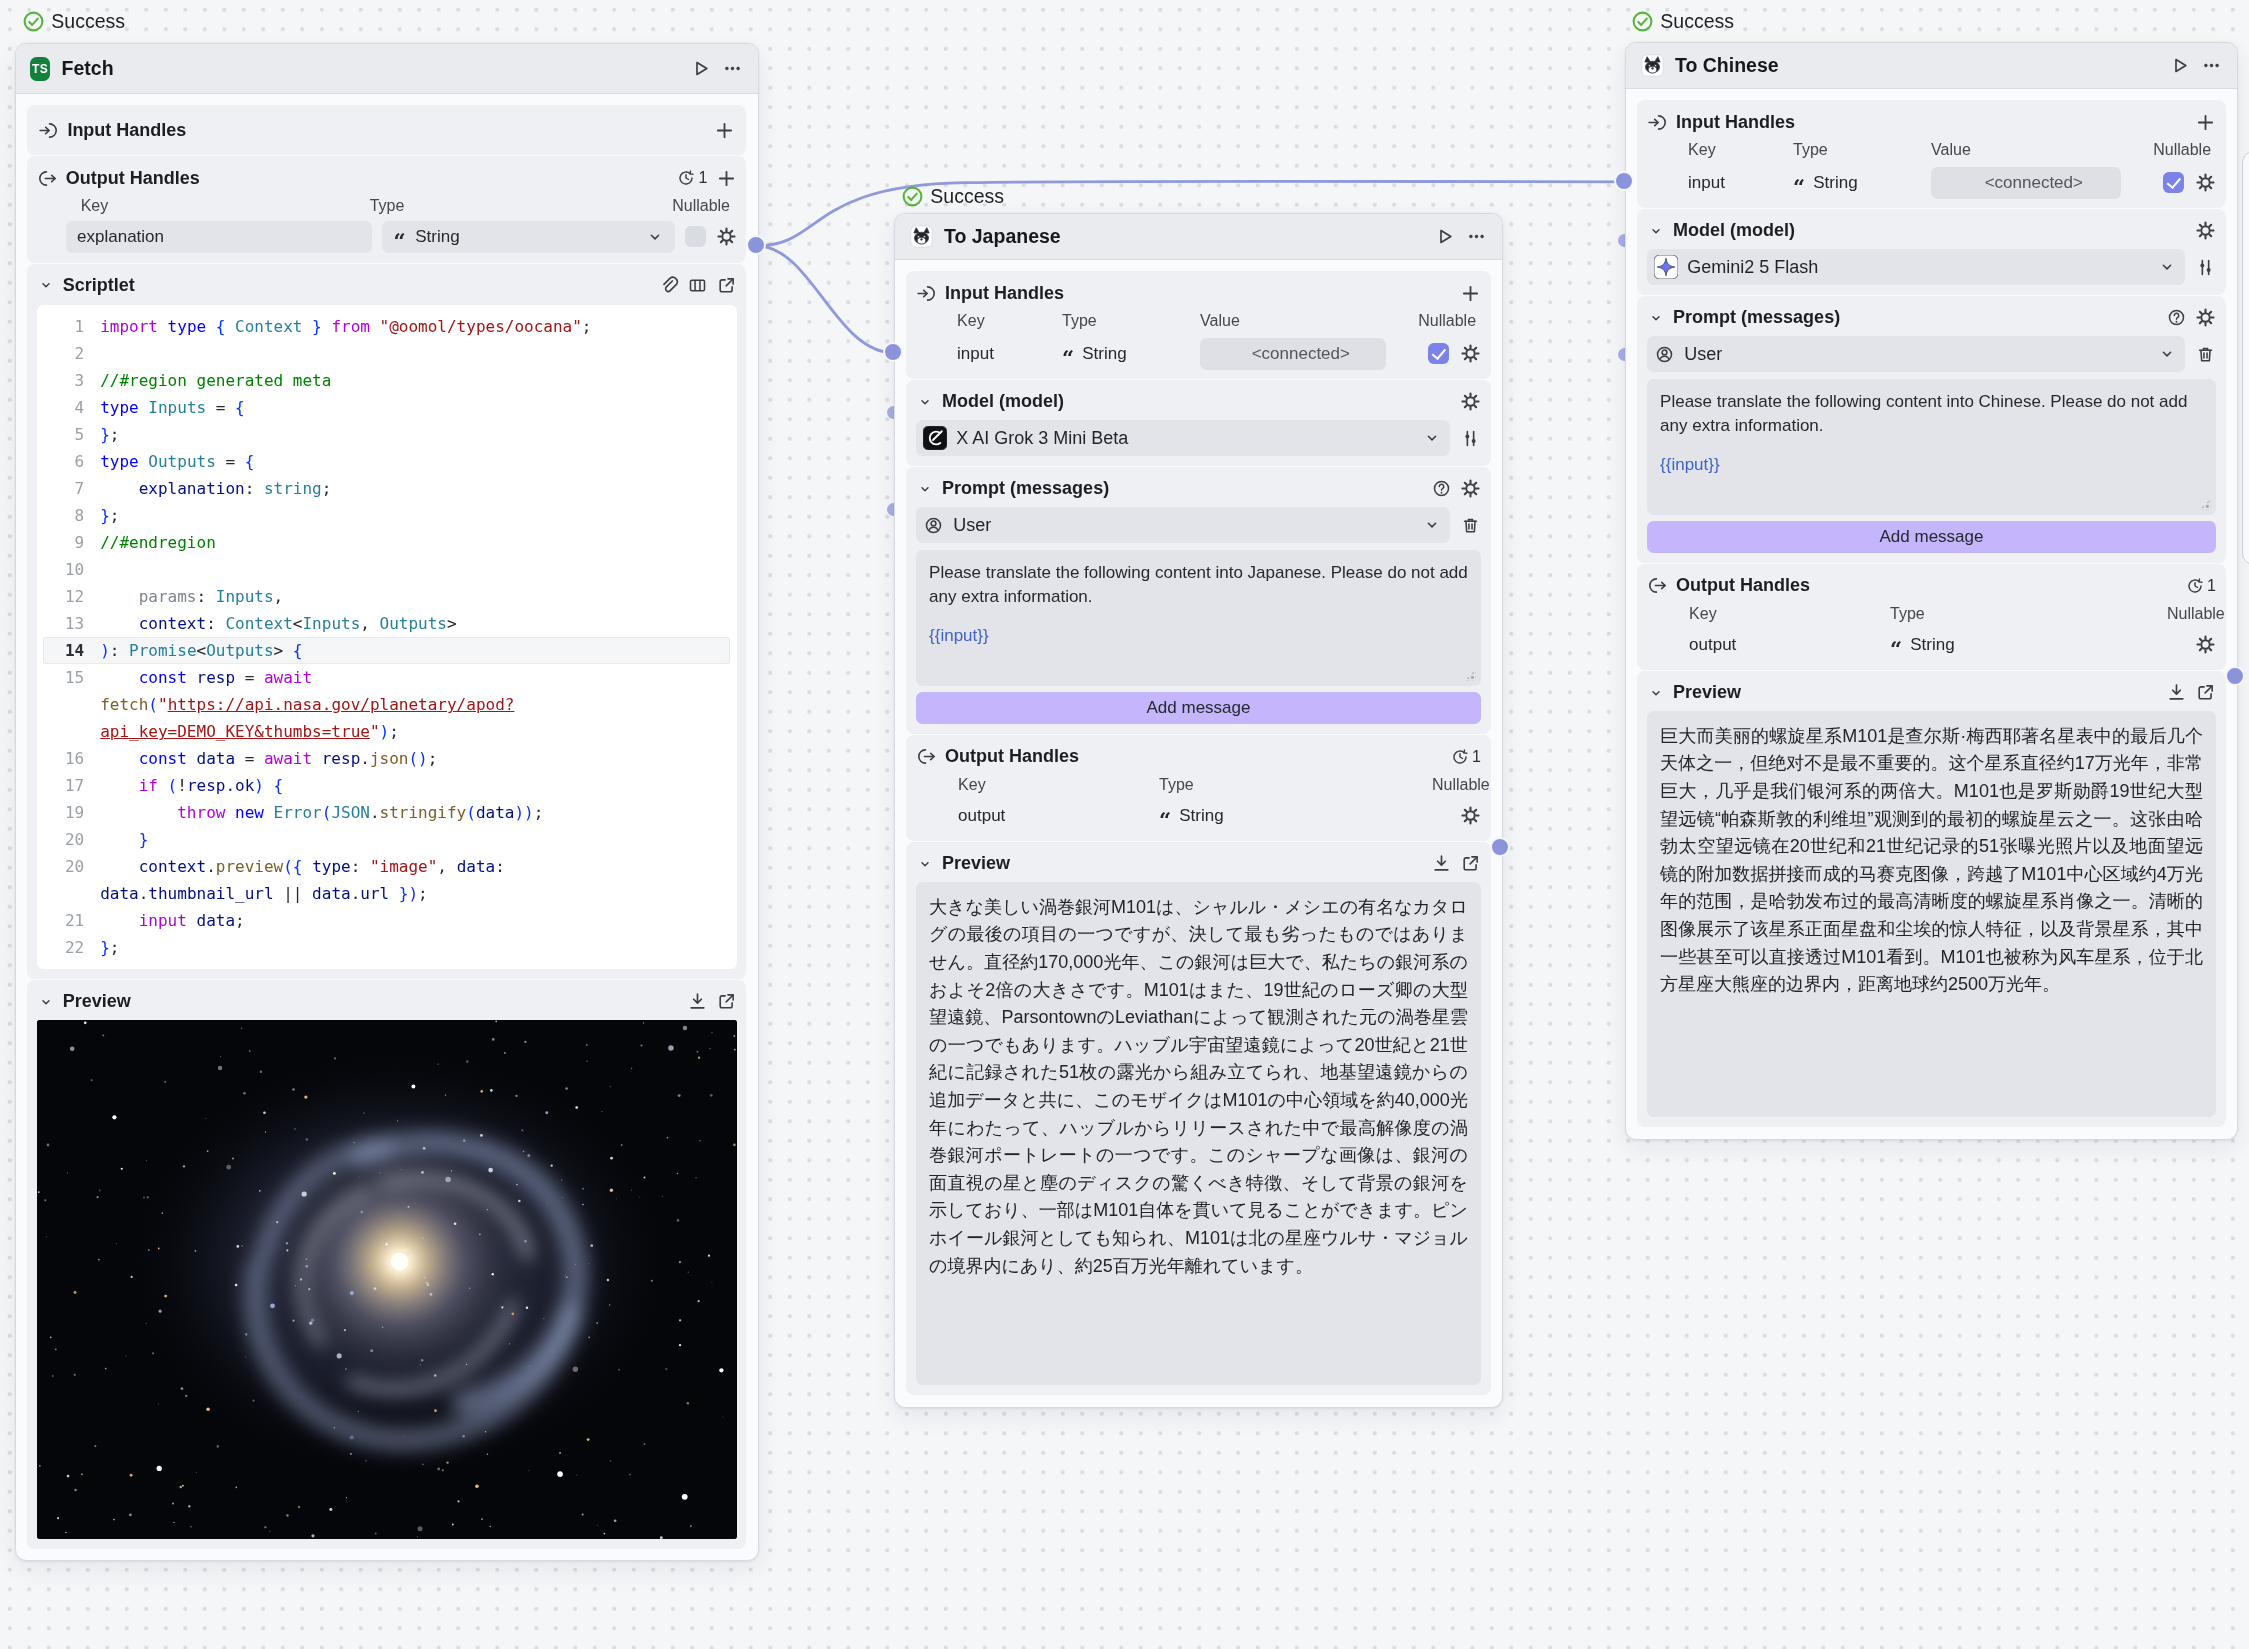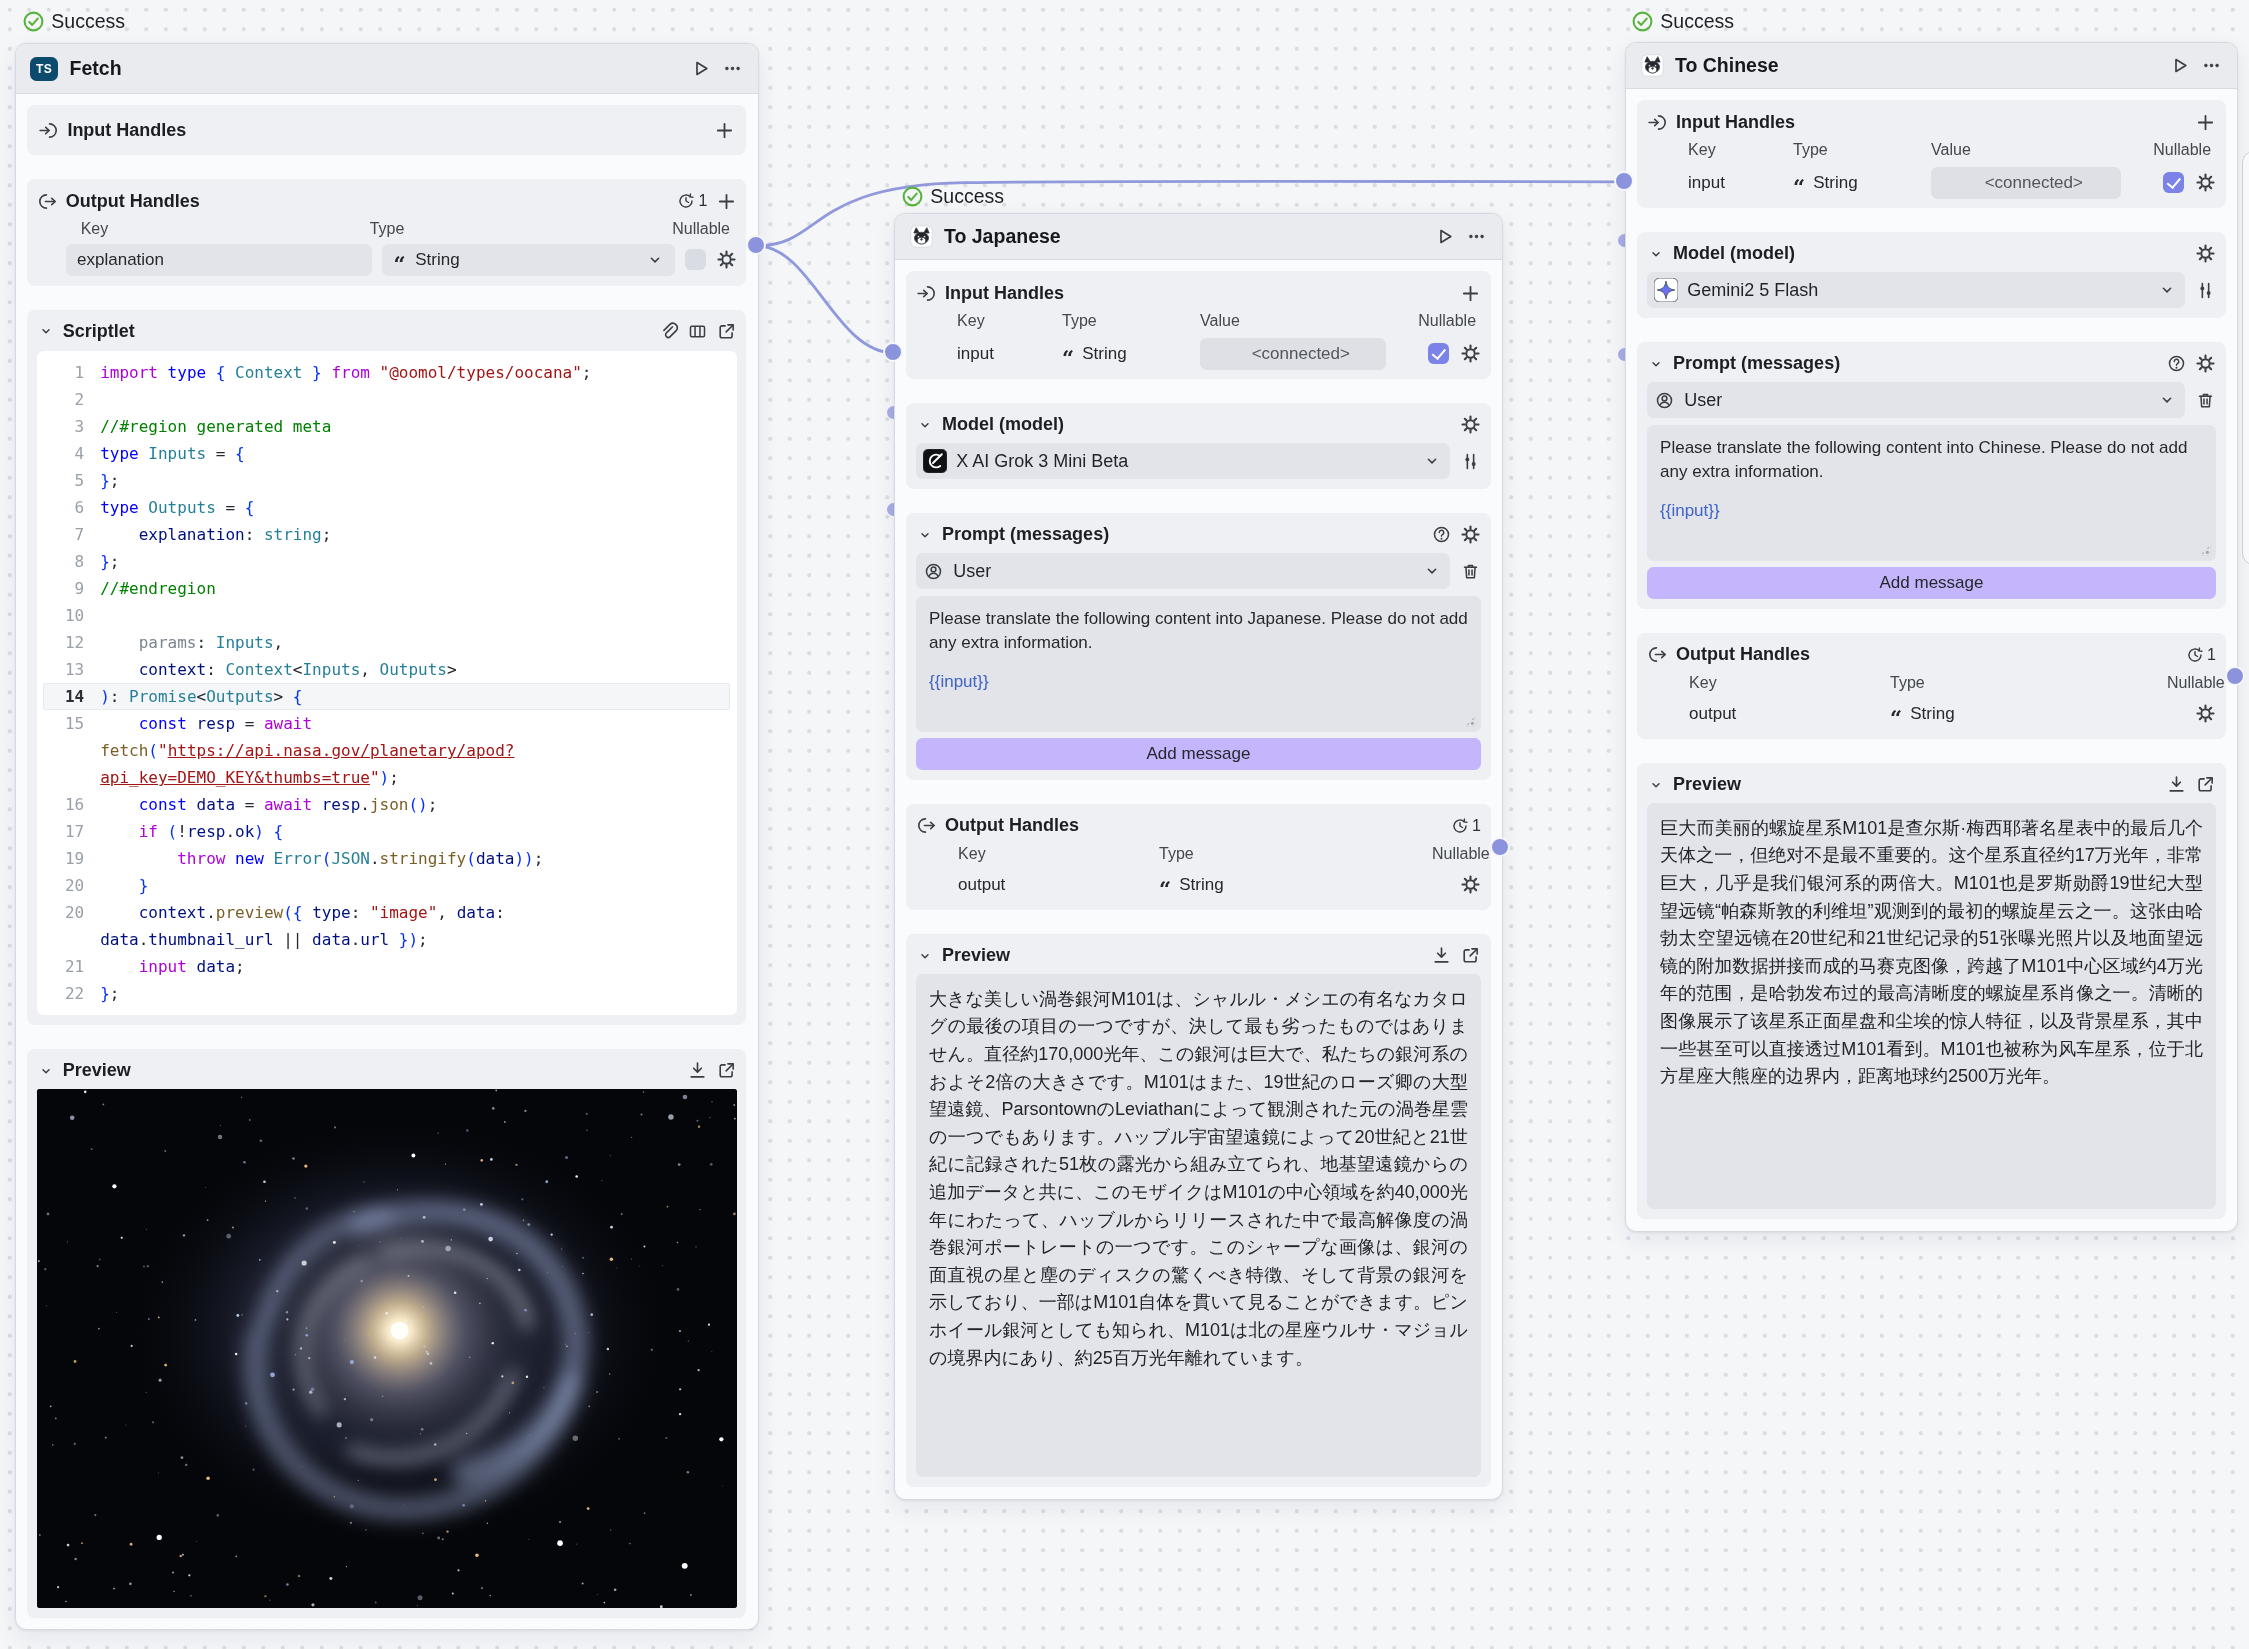--- a/index.html
+++ b/index.html
@@ -17,23 +17,23 @@
 
   .success{position:absolute;z-index:3;display:flex;align-items:center;gap:7.3px;font-size:19.5px;color:#1c1f24;}
   .success .ic{width:21px;height:21px;}
 
   .node{position:absolute;z-index:2;background:#fafbfd;border:0.8px solid #d6d9df;border-radius:11.4px;
         box-shadow:0 0.8px 2.4px rgba(25,30,50,.07),0 8px 23px rgba(25,30,50,.07);display:flex;flex-direction:column;}
   .nhead{height:45px;flex:0 0 auto;display:flex;align-items:center;gap:11.4px;padding:0 14.6px;
          background:#e9ebef;border-bottom:0.8px solid #d8dbe1;border-radius:10.5px 10.5px 0 0;}
   .nhead.tall{height:49px;}
   .ntitle{font-size:19.5px;font-weight:700;color:#16181c;flex:1 1 auto;}
-  .nbody{padding:11.4px;display:flex;flex-direction:column;gap:24px;}
-
-  .badge-ts{width:28px;height:24px;border-radius:6.5px;background:#0c4a6e;color:#fff;font-weight:700;
+  .nbody{padding:11.4px;display:flex;flex-direction:column;gap:1px;}
+
+  .badge-ts{width:20px;height:24px;border-radius:6.5px;background:#15803d;color:#fff;font-weight:700;
             font-size:12px;display:flex;align-items:center;justify-content:center;letter-spacing:0.4px;}
   .ic{width:21px;height:21px;stroke:#3a3e45;color:#3a3e45;flex:0 0 auto;}
   .ic.small{width:18px;height:18px;}
 
   .section{background:#eef0f3;border-radius:8px;padding:9.7px;}
   .section.pad16{padding:13px 11.4px;}
   .sec-head{height:24px;display:flex;align-items:center;gap:8px;}
   .sec-label{font-size:18px;font-weight:600;color:#1b1e23;}
   .spacer{flex:1 1 auto;}
   .hist{display:flex;align-items:center;gap:3.2px;font-size:16px;color:#2d3035;}

